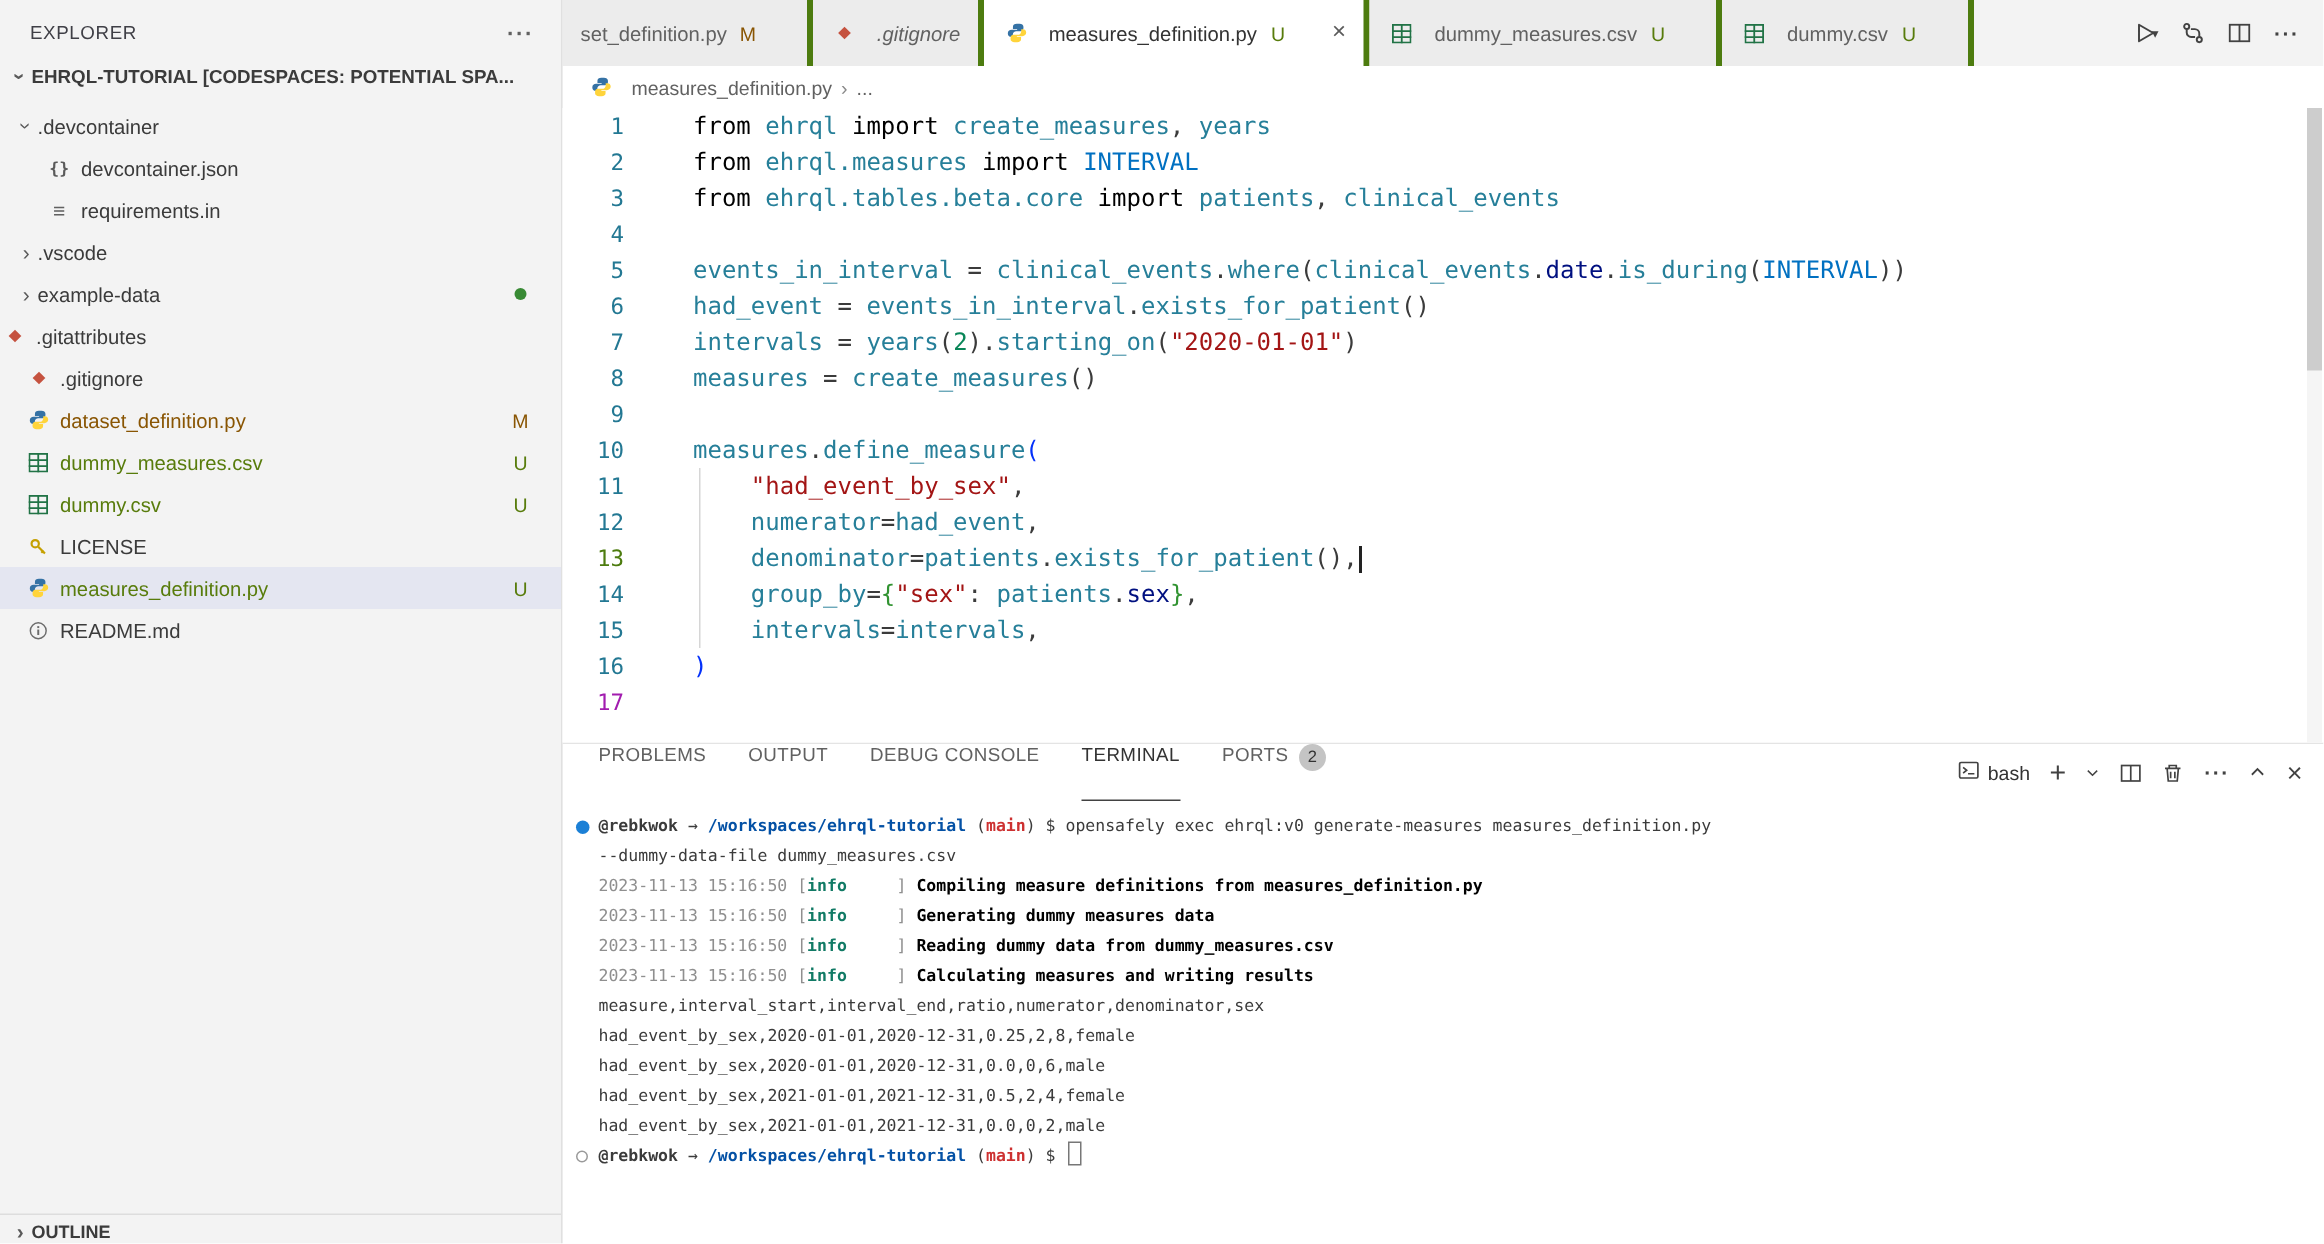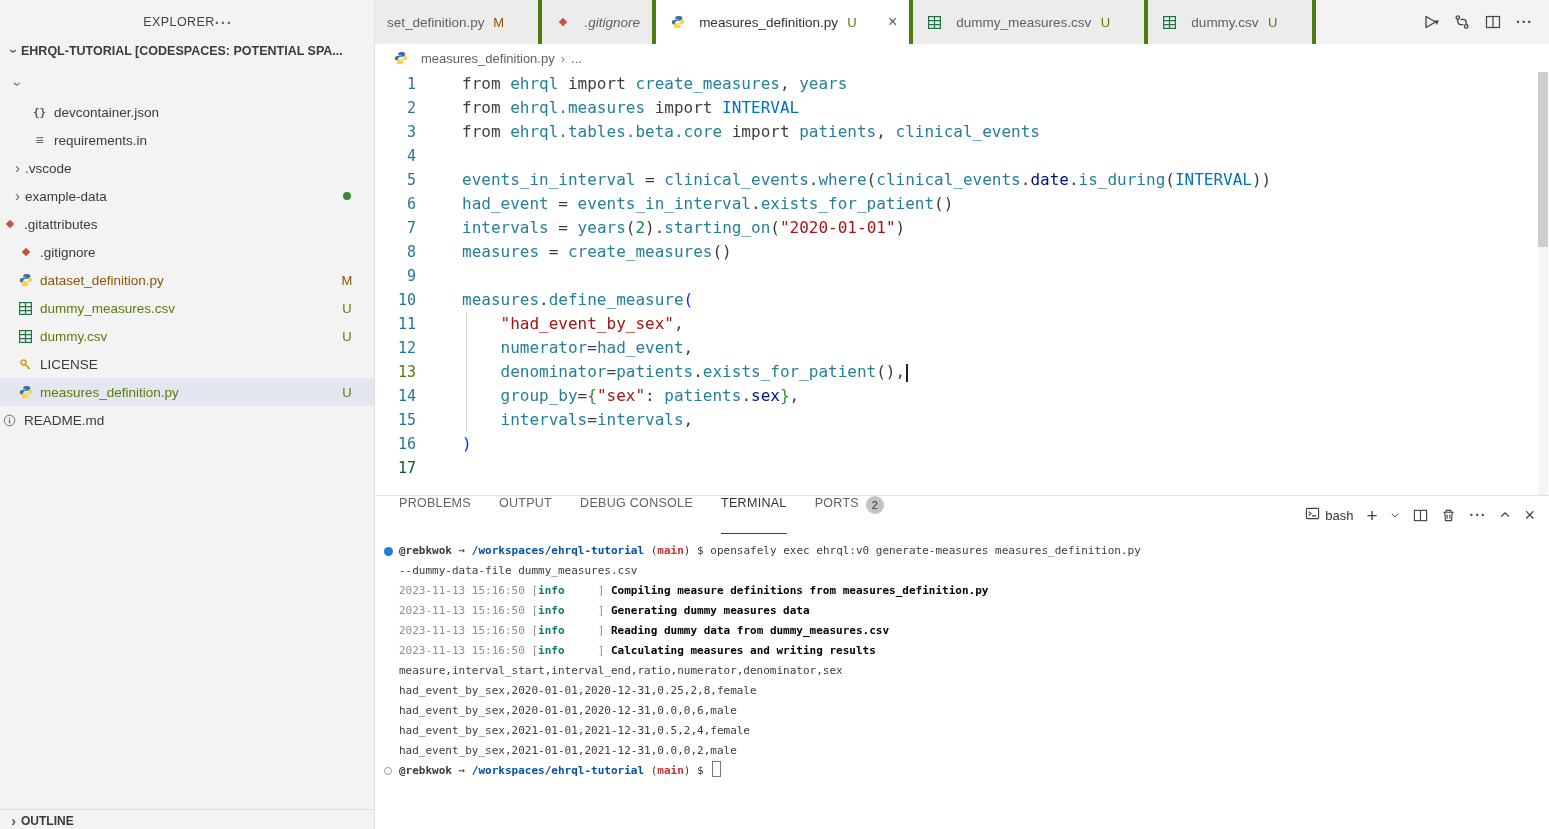--- a/index.html
+++ b/index.html
@@ -1,21 +1,21 @@
 <!DOCTYPE html>
 <html><head>
 <meta charset="utf-8">
 <style>
   *{box-sizing:border-box;margin:0;padding:0}
   html,body{width:1549px;height:829px;overflow:hidden;background:#fff;font-family:"Liberation Sans",sans-serif;color:#3b3b3b}
   .app{display:flex;width:100%;height:100%}
 
   
   .sidebar{width:375px;flex:none;background:#f3f3f3;border-right:1px solid #e0e0e0;position:relative;overflow:hidden}
-  .sb-header{display:flex;justify-content:center;align-items:center;height:44px;padding:0 18px 0 20px;font-size:12.5px;color:#3f3f46;letter-spacing:.4px}
+  .sb-header{display:flex;justify-content:space-between;align-items:center;height:44px;padding:0 18px 0 20px;font-size:12.5px;color:#3f3f46;letter-spacing:.4px}
   .sb-more{font-size:15px;color:#616161;letter-spacing:1px;cursor:pointer;font-weight:700}
   .root-row{display:flex;align-items:flex-start;height:26px;padding-left:6px;font-weight:700;font-size:12.5px;color:#3b3b3b;white-space:nowrap;overflow:hidden}
   .chev{width:15px;flex:none;color:#5a5a5a;font-size:14px;display:inline-flex;justify-content:center;line-height:1}
   .chev.exp{transform:rotate(90deg)}
   .tree-item{display:flex;align-items:center;height:28px;font-size:13.5px;color:#3b3b3b;cursor:pointer;white-space:nowrap}
   .tree-item.selected{background:#e4e6f1}
   .fi{width:19px;height:16px;flex:none;display:inline-flex;align-items:center;justify-content:center;margin-right:5px}
   .ic-brace{font-size:11px;color:#5a5a5a;font-family:"DejaVu Sans Mono",monospace}
   .ic-lines{font-size:14px;color:#616161}
   .tree-label{flex:1;overflow:hidden;text-overflow:ellipsis}
@@ -44,24 +44,24 @@
 
   
   .breadcrumb{height:28px;display:flex;align-items:center;gap:6px;padding-left:16px;font-size:13px;color:#616161;background:#fff;flex:none}
   .bc-sep{color:#8a8a8a}
 
   
   .editor{flex:1;background:#fff;position:relative;overflow:hidden;font-family:"DejaVu Sans Mono",monospace;font-size:16px}
   .code-line{display:flex;height:24px;line-height:24px}
   .ln{width:58px;flex:none;text-align:right;padding-right:17px;color:#237893;font-size:15px}
   .ln.act{color:#4d7c0f}
-  .ln.dim{color:#14532d}
+  .ln.dim{color:#a21caf}
   .lc{white-space:pre;position:relative;padding-left:29px}
   .lc.guide::before{content:"";position:absolute;left:33px;top:0;bottom:0;width:1px;background:#d6d6d6}
-  .tk-kw{color:#404040}
+  .tk-kw{color:#000000}
   .tk-mod,.tk-id,.tk-fn{color:#267f99}
   .tk-prop{color:#001080}
   .tk-const{color:#0070c1}
   .tk-str{color:#a31515}
   .tk-num{color:#098658}
   .tk-pun,.tk-ws{color:#3b3b3b}
   .tk-brk{color:#0431fa}
   .tk-brk2{color:#319331}
   .tk-caret{display:inline-block;width:2px;height:18px;background:#222;vertical-align:middle;margin-left:1px}
   .vscroll{position:absolute;right:1px;top:0;width:10px;height:100%;background:rgba(0,0,0,.04)}
@@ -104,20 +104,21 @@
       <span>EXPLORER</span>
       <span class="sb-more">···</span>
     </div>
     <div class="root-row">
       <span class="chev exp">›</span>
       <span>EHRQL-TUTORIAL [CODESPACES: POTENTIAL SPA...</span>
     </div>
     <div id="tree">
         <div class="tree-item" style="padding-left: 10px;">
           <span class="chev exp">›</span>
+          <span class="tree-label">.devcontainer</span>
         </div>
         <div class="tree-item" style="padding-left: 30px;">
           <span class="fi">
             <b class="ic-brace">{}</b>
           </span>
           <span class="tree-label">devcontainer.json</span>
         </div>
         <div class="tree-item" style="padding-left: 30px;">
           <span class="fi">
             <span class="ic-lines">≡</span>
@@ -191,21 +192,21 @@
         <div class="tree-item selected" style="padding-left: 16px;">
           <span class="fi">
             <svg width="14" height="14" viewBox="0 0 16 16">
               <path fill="#3572A5" d="M7.9 1c-1.9 0-3 .9-3 2.2V5h3.2v.6H3.9C2.2 5.6 1 6.6 1 8.3s1.1 2.6 2.6 2.6h1.2V9.2c0-1.5 1.2-2.6 2.7-2.6h3.2c1.2 0 2.2-1 2.2-2.2V3.2C12.9 1.9 11.6 1 9.9 1H7.9z"></path>
               <path fill="#FFD43B" d="M8.1 15c1.9 0 3-.9 3-2.2V11H7.9v-.6h4.2c1.7 0 2.9-1 2.9-2.7S13.9 5.1 12.4 5.1h-1.2v1.7c0 1.5-1.2 2.6-2.7 2.6H5.3c-1.2 0-2.2 1-2.2 2.2v1.2C3.1 14.1 4.4 15 6.1 15h2z"></path>
             </svg>
           </span>
           <span class="tree-label lbl-U">measures_definition.py</span>
           <span class="badge badge-U">U</span>
         </div>
-        <div class="tree-item" style="">
+        <div class="tree-item" style="padding-left: 16px;">
           <span class="fi">
             <svg width="13" height="13" viewBox="0 0 16 16">
               <circle cx="8" cy="8" r="6.5" fill="none" stroke="#6c6c6c" stroke-width="1.2"></circle>
               <rect x="7.2" y="7" width="1.6" height="4.5" fill="#6c6c6c"></rect>
               <rect x="7.2" y="4.2" width="1.6" height="1.6" fill="#6c6c6c"></rect>
             </svg>
           </span>
           <span class="tree-label">README.md</span>
         </div>
       </div>

